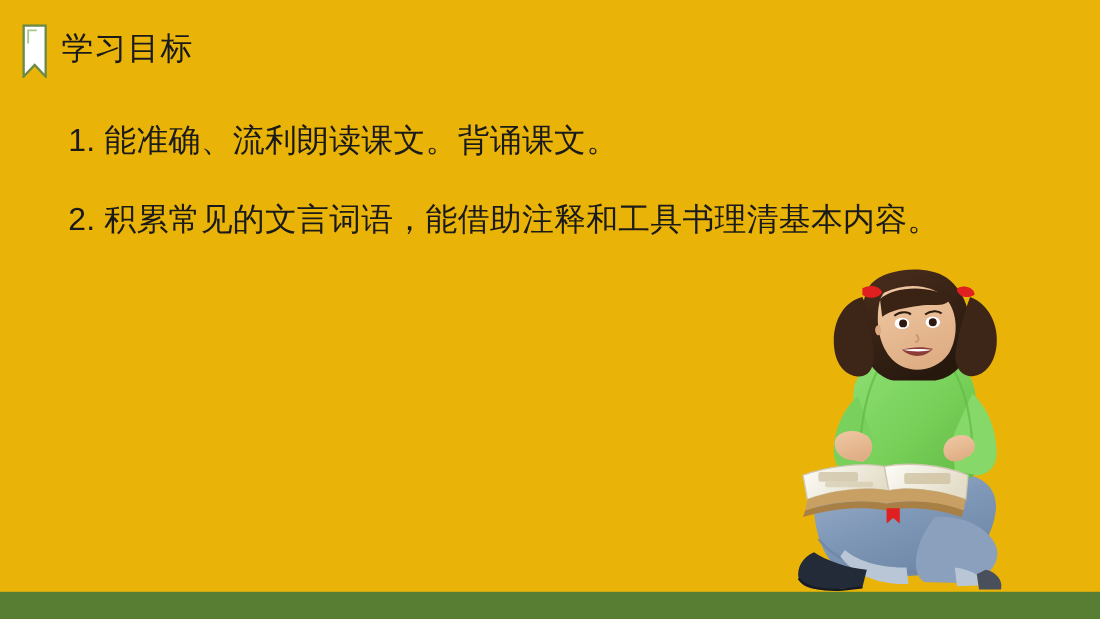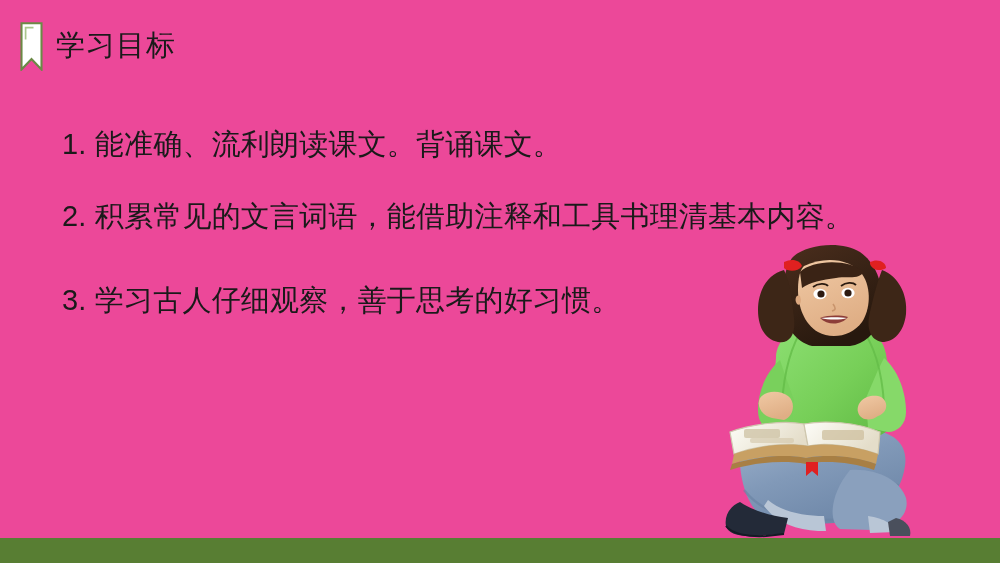--- a/index.html
+++ b/index.html
@@ -9,21 +9,21 @@
     background: #ffffff;
   }
   body {
     font-family: "Liberation Sans", "DejaVu Sans", sans-serif;
   }
 
   .slide {
     position: relative;
     width: 1000px;
     height: 563px;
-    background: #ec4899;
+    background: #eab308;
     overflow: hidden;
   }
 
   
   .title-row {
     position: absolute;
     left: 0;
     top: 0;
     width: 100%;
     height: 92px;
@@ -51,21 +51,21 @@
     color: #1a1a1a;
     letter-spacing: 1px;
     white-space: nowrap;
     font-weight: 400;
   }
 
   
   .objectives {
     position: absolute;
     left: 62px;
-    top: 122px;
+    top: 106px;
     width: 880px;
   }
 
   .objective-item {
     font-size: 29px;
     line-height: 44px;
     color: #1a1a1a;
     white-space: nowrap;
     letter-spacing: 0.2px;
     font-weight: 400;
@@ -108,21 +108,20 @@
         <path d="M5.6 17.5 L5.6 5.6 L13.5 5.6" fill="none" stroke="#a9c68c" stroke-width="1.7"></path>
       </svg>
     </span>
 
     <div class="page-title">学习目标</div>
   </div>
 
   <div class="objectives">
     <div class="objective-item gap-1">1. 能准确、流利朗读课文。背诵课文。</div>
     <div class="objective-item gap-2">2. 积累常见的文言词语，能借助注释和工具书理清基本内容。</div>
-    <div class="objective-item">3. 学习古人仔细观察，善于思考的好习惯。</div>
   </div>
 
   <div class="photo">
     <svg viewBox="0 0 260 305" xmlns="http://www.w3.org/2000/svg">
       <defs>
         <linearGradient id="shirtG" x1="0" y1="0" x2="1" y2="1">
           <stop offset="0%" stop-color="#8ee074"></stop>
           <stop offset="55%" stop-color="#77cf58"></stop>
           <stop offset="100%" stop-color="#5fb843"></stop>
         </linearGradient>

